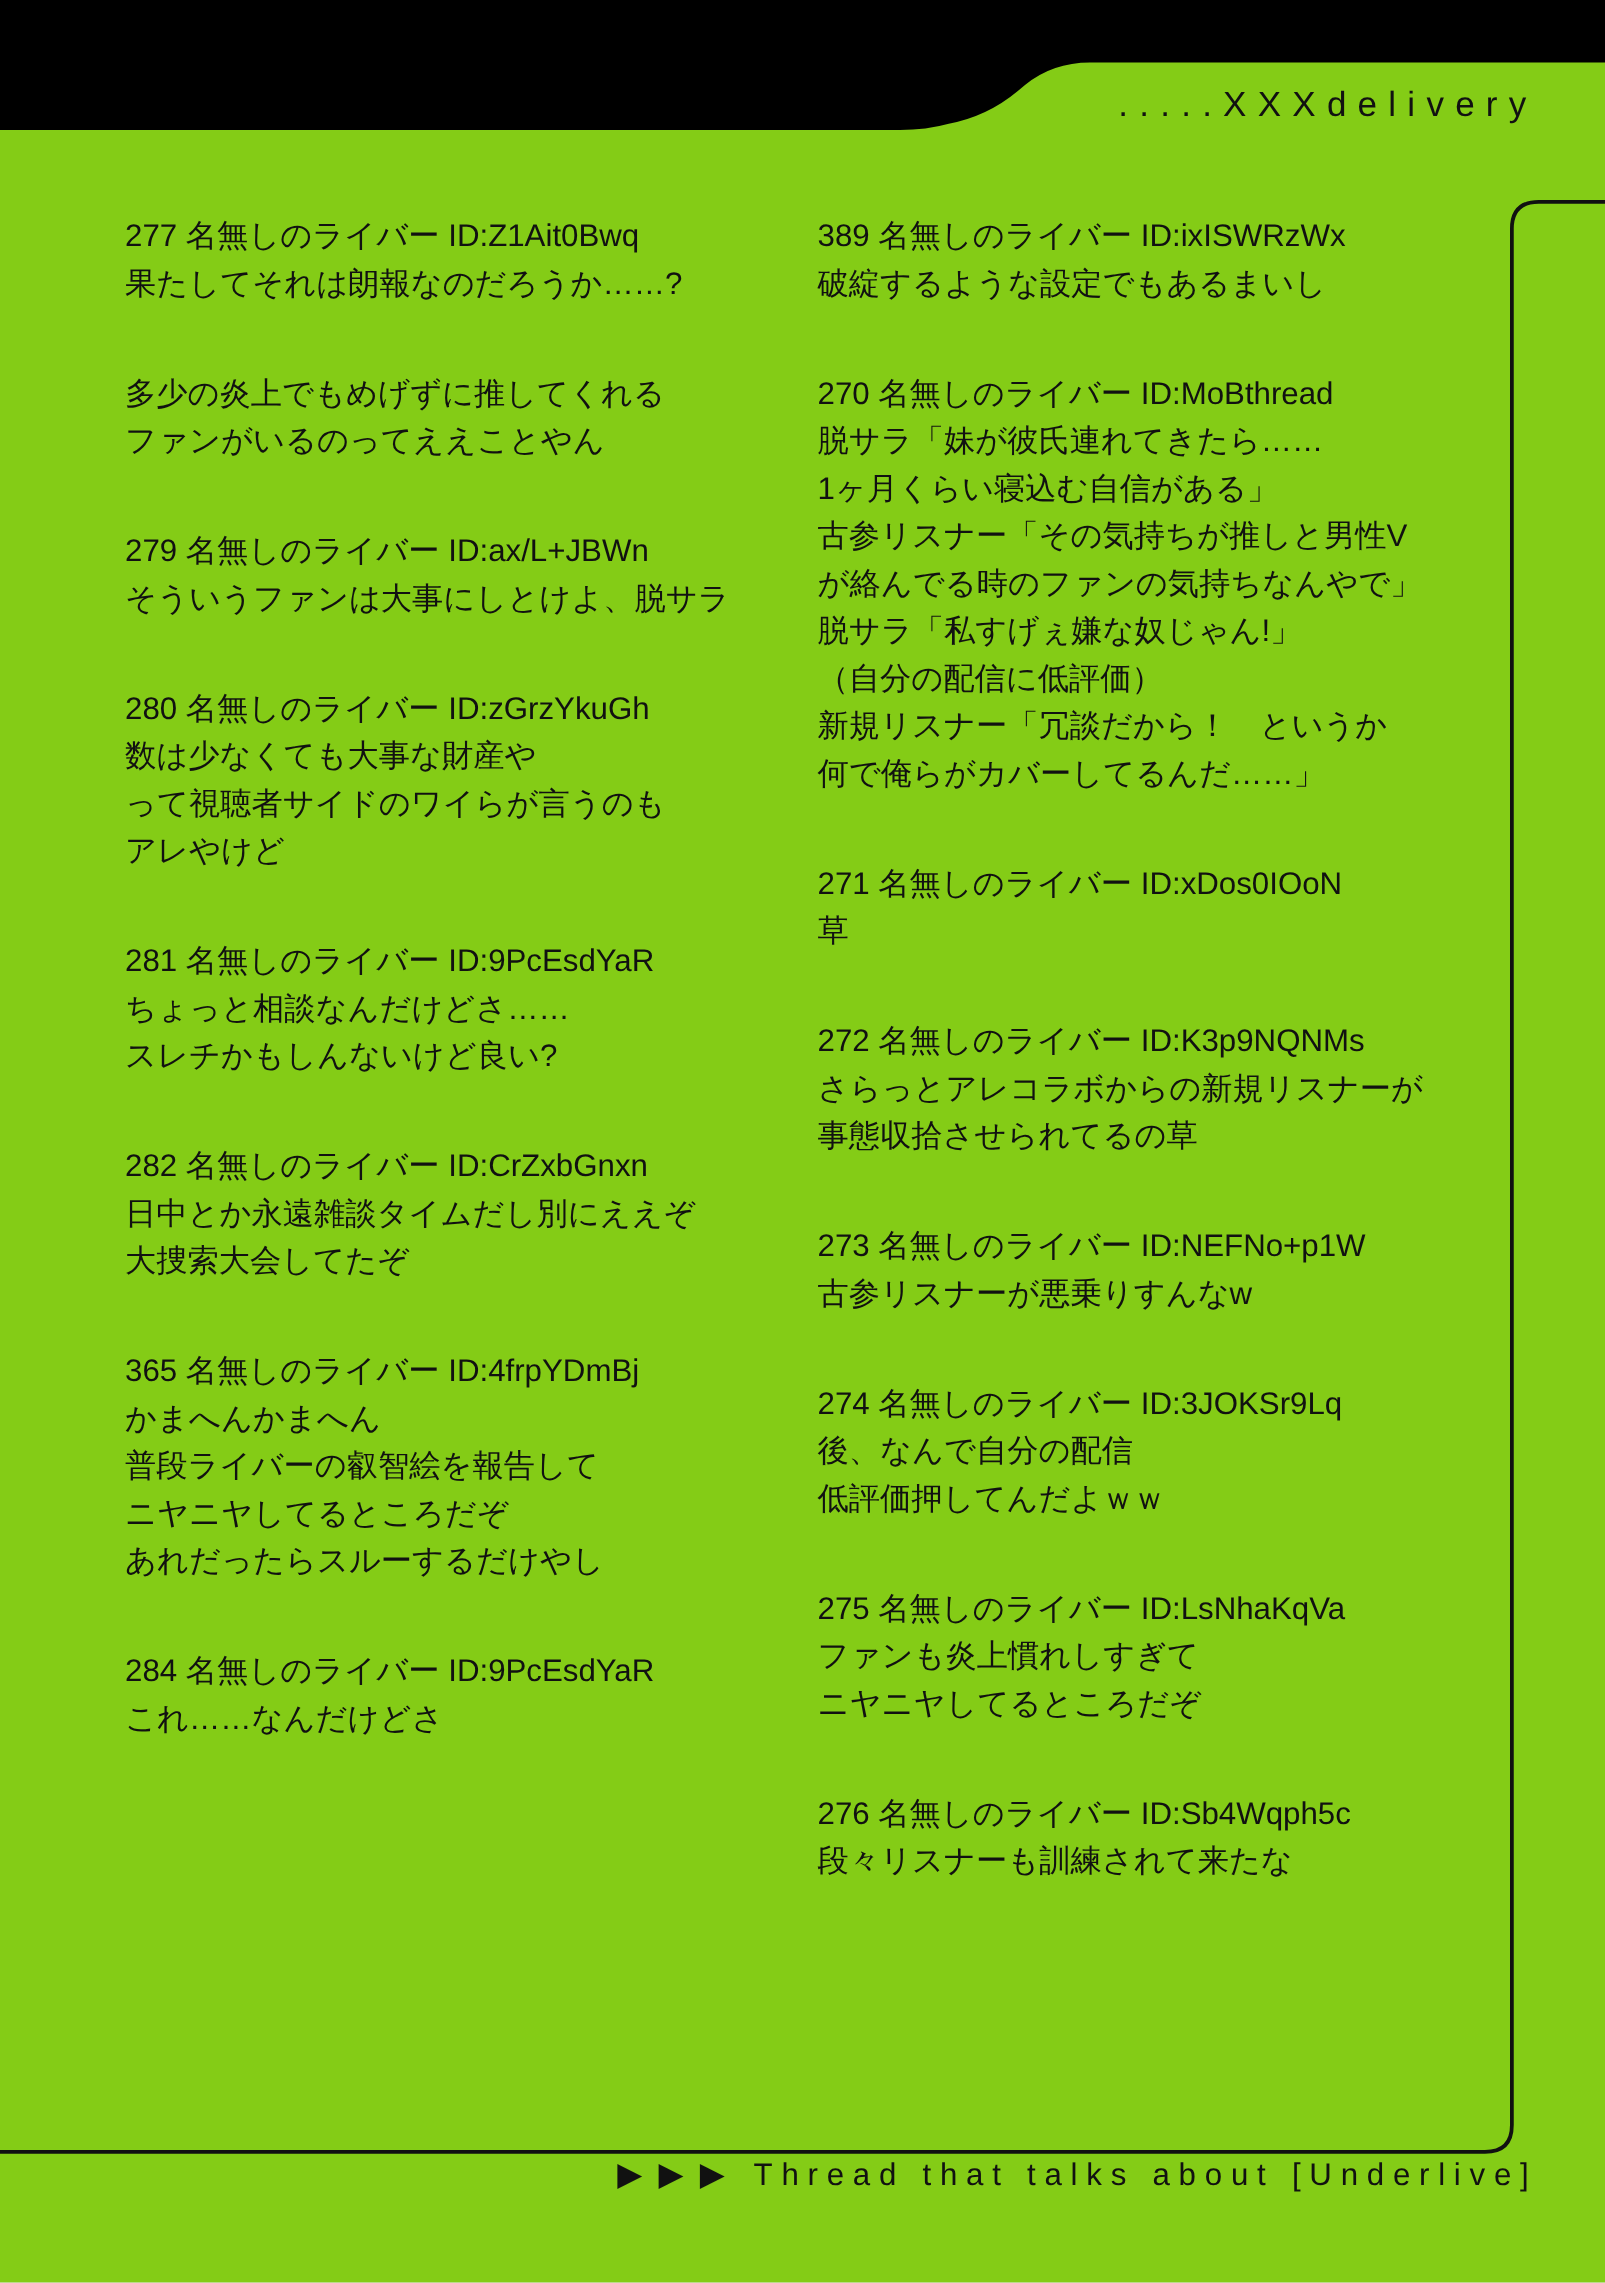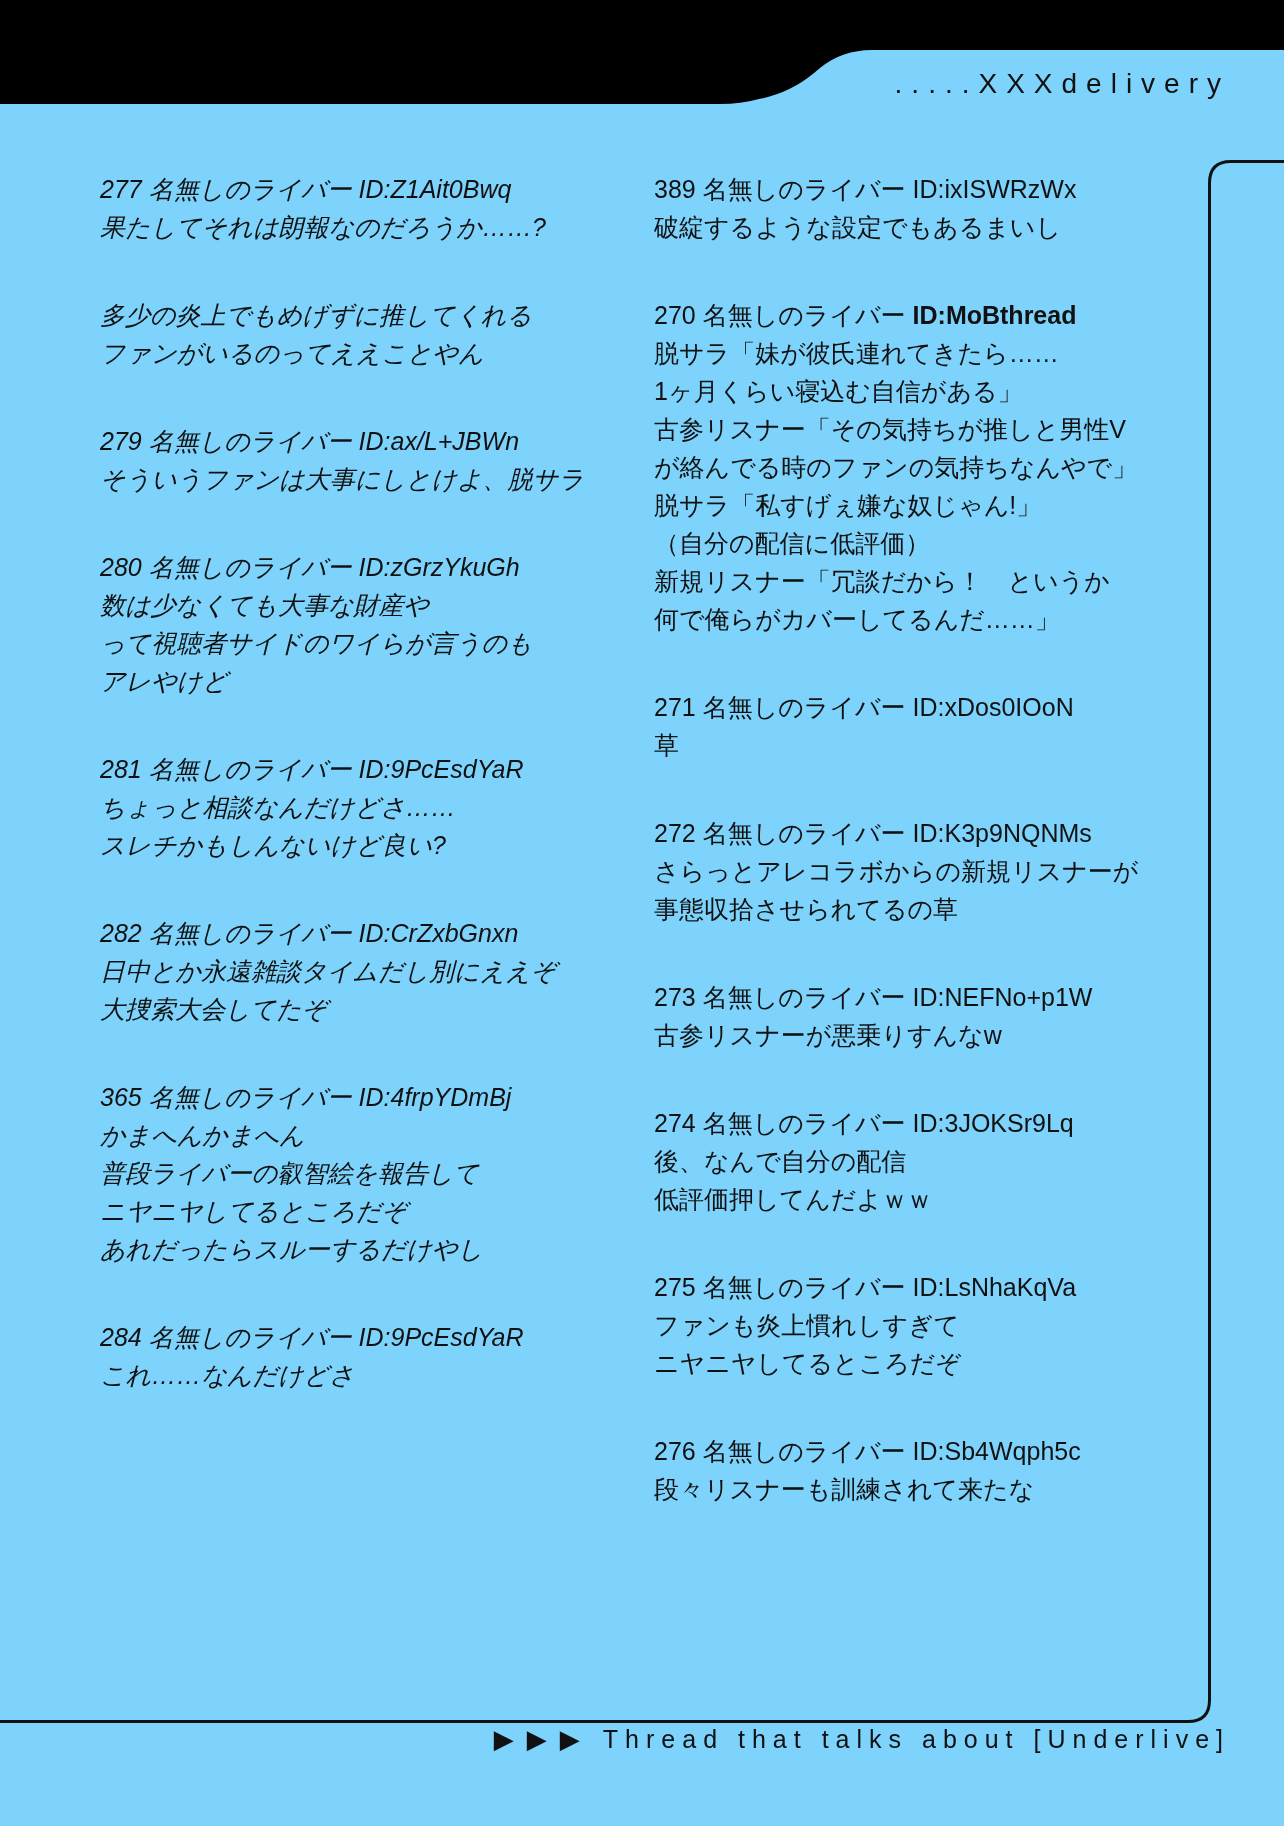--- a/index.html
+++ b/index.html
@@ -1,48 +1,48 @@
 <!DOCTYPE html>
 <html><head>
 <meta charset="utf-8">
 <style>
   html,body{margin:0;padding:0;background:#e8e8e8;}
   .page{
     position:relative;
     width:1284px;height:1826px;
     margin:0 auto;
-    background:#7dd3fc;
+    background:#84cc16;
     overflow:hidden;
     font-family:"Liberation Sans","DejaVu Sans",sans-serif;
     color:#111111;
   }
   
   .banner-svg{position:absolute;top:0;left:0;display:block;}
   .brand{
     position:absolute;top:70px;right:54px;
     font-size:28px;line-height:1;
     letter-spacing:9px;
     color:#111111;
     white-space:nowrap;
   }
   
   .frame-svg{position:absolute;top:0;left:0;pointer-events:none;}
   
   .col{position:absolute;top:170px;}
-  .col-left{left:100px;width:505px;font-style:italic;}
+  .col-left{left:100px;width:505px;}
   .col-right{left:654px;width:560px;}
   .post{margin:0 0 50px 0;}
   .post-line{
     margin:0;
     font-size:25px;
     line-height:38px;
     white-space:nowrap;
     color:#111111;
   }
-  .id-bold{font-weight:bold;}
+  .id-bold{font-weight:normal;}
   
   .footer{
     position:absolute;top:1724px;right:54px;
     font-size:25px;line-height:1.2;
     letter-spacing:7px;
     white-space:nowrap;
     color:#111111;
   }
   .footer .arrows{
     font-size:26px;

